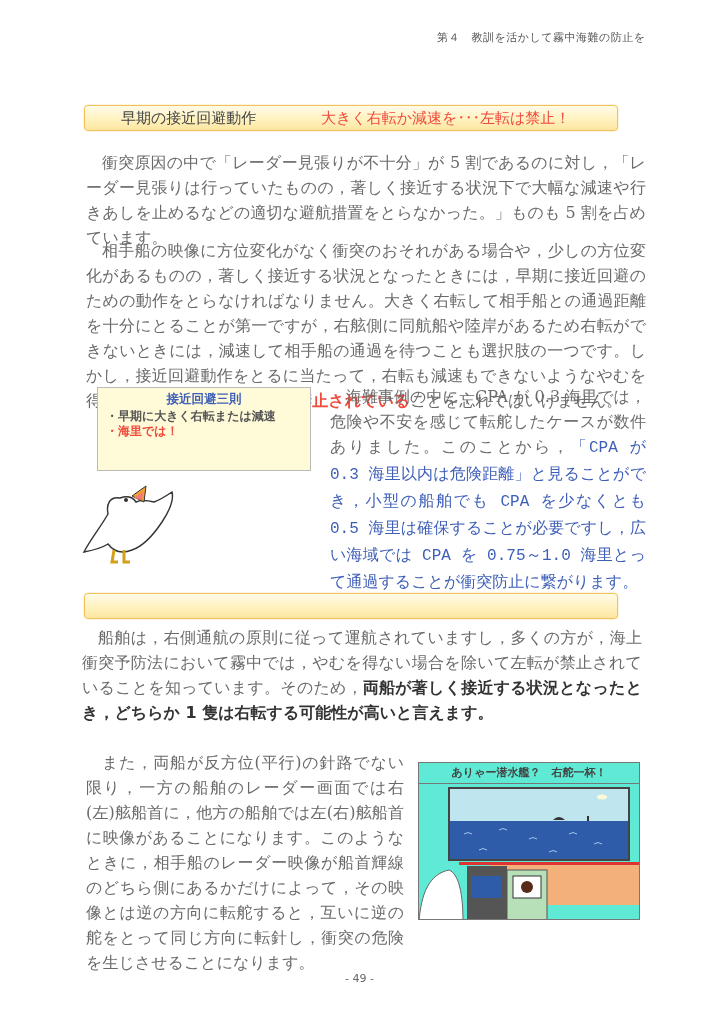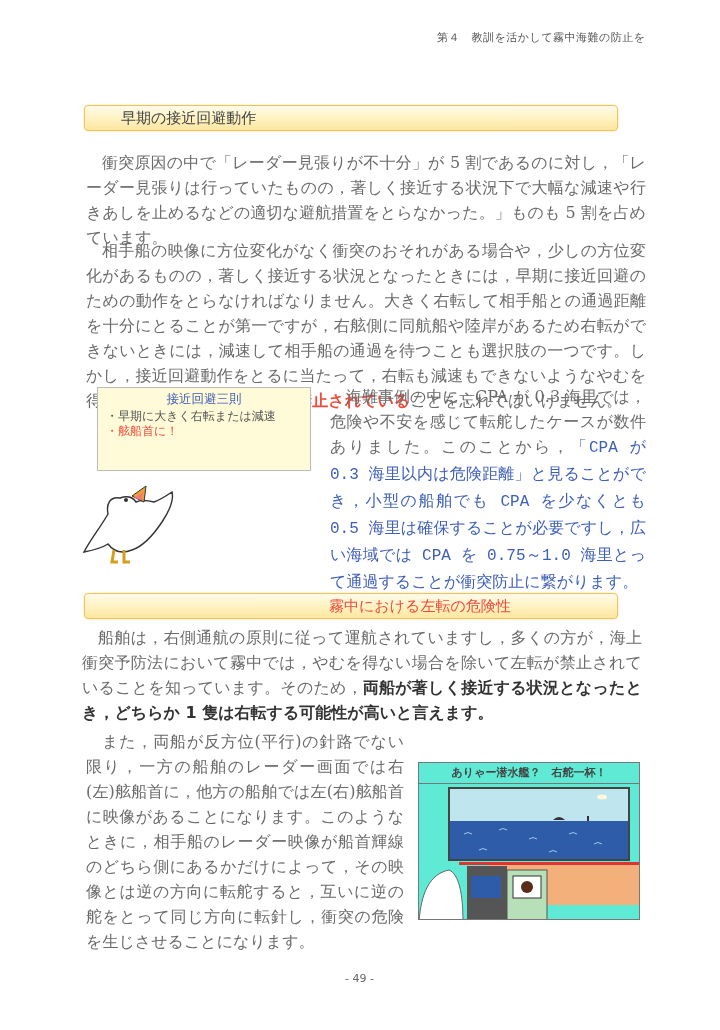--- a/index.html
+++ b/index.html
@@ -23,21 +23,21 @@
   .para {
     position: absolute; font-size: 16px; line-height: 25px; color: #6a6a6a;
     text-align: justify; text-indent: 1em; margin: 0;
   }
   .red-bold { color: #f04a3c; font-family: "DejaVu Sans", sans-serif; font-weight: bold; }
   .blue { color: #3e5fb8; font-family: Liberation Mono, monospace; }
   .bold-dark { color: #333; font-family: "DejaVu Sans", sans-serif; font-weight: bold; }
   .callout {
     position: absolute; left: 97px; top: 387px; width: 214px; height: 84px;
     background: #fffbd8; border: 1px solid #bbb; box-sizing: border-box;
-    font-family: "DejaVu Sans", sans-serif; font-weight: normal; font-size: 12px; color: #555;
+    font-family: "DejaVu Sans", sans-serif; font-weight: bold; font-size: 12px; color: #555;
     padding: 3px 8px;
   }
   .callout .c-title { color: #3e5fb8; text-align: center; font-size: 12.5px; margin-bottom: 1px; }
   .callout .c-item { line-height: 15px; }
   .callout .c-item.red { color: #f04a3c; }
   .bird { position: absolute; left: 80px; top: 470px; width: 100px; height: 96px; }
   .illus {
     position: absolute; left: 418px; top: 734px; width: 222px; height: 158px;
     border: 1px solid #777; box-sizing: border-box; background: #5eead4; overflow: hidden; margin-top: 28px;
   }
@@ -49,49 +49,49 @@
     position: absolute; left: 345px; top: 972px; font-family: "DejaVu Sans", sans-serif; font-size: 11px; color: #666;
   }
 </style>
 </head>
 <body>
 
 <div class="running-head">第４　教訓を活かして霧中海難の防止を</div>
 
 <div class="banner" style="top:105px;">
   <span class="b-title">早期の接近回避動作</span>
+  <span class="b-sub" style="left:236px;">大きく右転か減速を･･･左転は禁止！</span>
 </div>
 
 <p class="para" style="left:86px; top:150px; width:560px;">衝突原因の中で「レーダー見張りが不十分」が 5 割であるのに対し，「レーダー見張りは行っていたものの，著しく接近する状況下で大幅な減速や行きあしを止めるなどの適切な避航措置をとらなかった。」ものも 5 割を占めています。</p>
 
 <p class="para" style="left:86px; top:230px; width:560px;margin-top:8px;"><span>相手船の映像に方位変化がなく衝突のおそれがある場合や，少しの方位変化があるものの，著しく接近する状況となったときには，早期に接近回避のための動作をとらなければなりません。大きく右転して相手船との通過距離を十分にとることが第一ですが，右舷側に同航船や陸岸があるため右転ができないときには，減速して相手船の通過を待つことも選択肢の一つです。しかし，接近回避動作をとるに当たって，右転も減速もできないようなやむを得ない場合を除いて，</span><span class="red-bold">左転は禁止されている</span><span>ことを忘れてはいけません。</span></p>
 
 <div class="callout">
   <div class="c-title">接近回避三則</div>
   <div class="c-item">・早期に大きく右転または減速</div>
-  <div class="c-item red">・舷船首に！</div>
+  <div class="c-item red">・海里では！</div>
 </div>
 
 <svg class="bird" viewBox="0 0 100 96">
   <path d="M40 28 C30 26 26 34 28 44 C20 58 10 70 4 82 C14 80 22 78 28 74 C34 82 42 84 52 80 C64 76 74 64 82 52 C90 40 94 30 92 22 C86 26 80 30 74 32 C66 30 60 30 56 32 C52 26 46 26 40 28 Z" fill="#fff" stroke="#333" stroke-width="1.4"></path>
   <path d="M52 26 L66 16 L64 32 Z" fill="#f2a02e" stroke="#333" stroke-width="1"></path>
   <path d="M54 28 L63 22 L62 30 Z" fill="#f27a7a"></path>
   <circle cx="46" cy="30" r="2" fill="#333"></circle>
   <path d="M34 80 L32 92 L38 92 M44 80 L44 92 L50 92" stroke="#d4a017" stroke-width="3" fill="none"></path>
 </svg>
 
 <p class="para" style="left:330px; top:384px; width:316px;"><span>海難事例の中に，CPA が 0.3 海里では，危険や不安を感じて転舵したケースが数件ありました。このことから，</span><span class="blue">「CPA が 0.3 海里以内は危険距離」と見ることができ，小型の船舶でも CPA を少なくとも 0.5 海里は確保することが必要ですし，広い海域では CPA を 0.75～1.0 海里とって通過することが衝突防止に繋がります。</span></p>
 
 <div class="banner" style="top:593px;">
-  <span class="b-sub" style="left:244px;">霧中における左転の危険性</span>
 </div>
 
 <p class="para" style="left:82px; top:625px; width:560px;"><span>船舶は，右側通航の原則に従って運航されていますし，多くの方が，海上衝突予防法において霧中では，やむを得ない場合を除いて左転が禁止されていることを知っています。そのため，</span><span class="bold-dark">両船が著しく接近する状況となったとき，どちらか 1 隻は右転する可能性が高いと言えます。</span></p>
 
-<p class="para" style="left:86px; top:729px; width:318px;">また，両船が反方位(平行)の針路でない限り，一方の船舶のレーダー画面では右(左)舷船首に，他方の船舶では左(右)舷船首に映像があることになります。このようなときに，相手船のレーダー映像が船首輝線のどちら側にあるかだけによって，その映像とは逆の方向に転舵すると，互いに逆の舵をとって同じ方向に転針し，衝突の危険を生じさせることになります。</p>
+<p class="para" style="left:86px; top:750px; width:318px;">また，両船が反方位(平行)の針路でない限り，一方の船舶のレーダー画面では右(左)舷船首に，他方の船舶では左(右)舷船首に映像があることになります。このようなときに，相手船のレーダー映像が船首輝線のどちら側にあるかだけによって，その映像とは逆の方向に転舵すると，互いに逆の舵をとって同じ方向に転針し，衝突の危険を生じさせることになります。</p>
 
 <div class="illus">
   <div class="cap">ありゃー潜水艦？　右舵一杯！</div>
   <svg width="222" height="138" viewBox="0 0 222 138">
     <rect x="30" y="4" width="180" height="72" fill="#2f5ca8" stroke="#444" stroke-width="2"></rect>
     <rect x="31" y="5" width="178" height="32" fill="#bfe6ee"></rect>
     <path d="M134 36 q6 -6 12 0 z" fill="#333"></path>
     <rect x="168" y="32" width="2" height="5" fill="#333"></rect>
     <ellipse cx="183" cy="13" rx="5" ry="2.5" fill="#fff8d8"></ellipse>
     <g stroke="#9fc5ea" stroke-width="1" fill="none">

